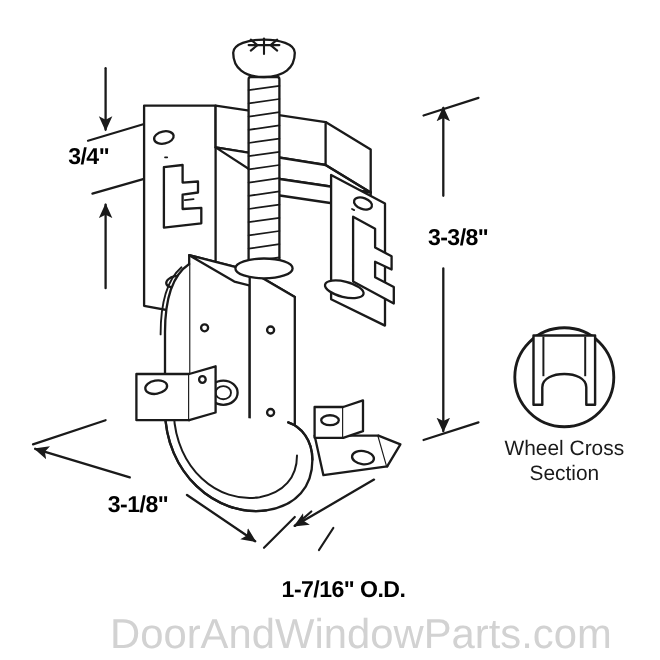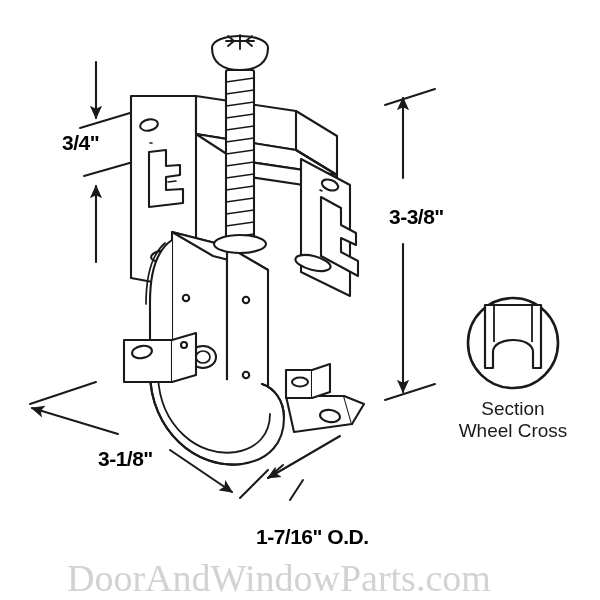--- a/index.html
+++ b/index.html
@@ -35,25 +35,26 @@
     position: absolute;
     font-family: "Liberation Sans", sans-serif;
     font-size: 19px;
     color: #1a1a1a;
     text-align: center;
     line-height: 1.15;
     white-space: nowrap;
   }
   .watermark {
     position: absolute;
-    font-family: Liberation Serif, serif;
+    font-family: Liberation Sans, sans-serif;
     font-size: 38px;
     color: #d2d2d2;
     white-space: nowrap;
     letter-spacing: 0px;
+    margin-left: 33px;
   }
 </style>
 </head>
 <body>
 
 <div id="canvas">
 
   <svg id="drawing" viewBox="0 0 600 600">
 
     <defs>
@@ -209,19 +210,19 @@
 
   <div class="dim-label" style="left:62px; top:131px;">3/4"</div>
 
   <div class="dim-label" style="left:389px; top:205px;">3-3/8"</div>
 
   <div class="dim-label" style="left:98px; top:447px;">3-1/8"</div>
 
   <div class="dim-label" style="left:256px; top:525px;">1-7/16" O.D.</div>
 
   <div class="detail-caption" style="left:448px; top:398px; width:130px;">
+    <div>Wheel Cross</div>
     <div>Section</div>
-    <div>Wheel Cross</div>
   </div>
 
   <div class="watermark" style="left:67px; top:556px;">DoorAndWindowParts.com</div>
 
 </div>
 
 </body></html>

